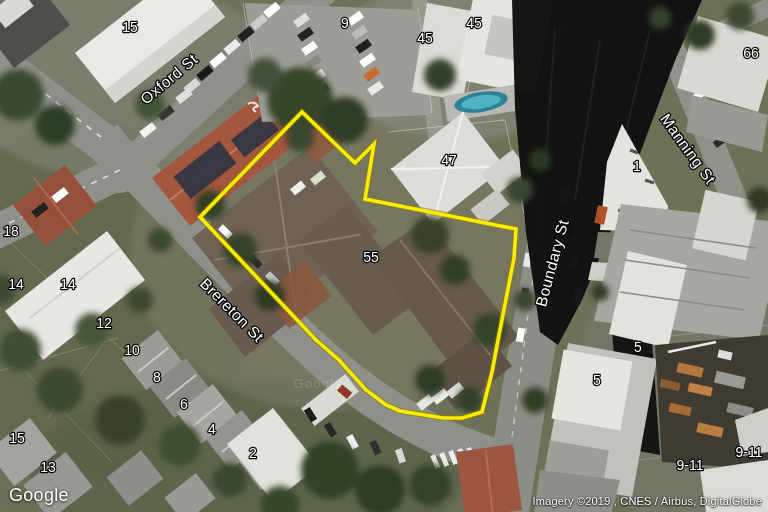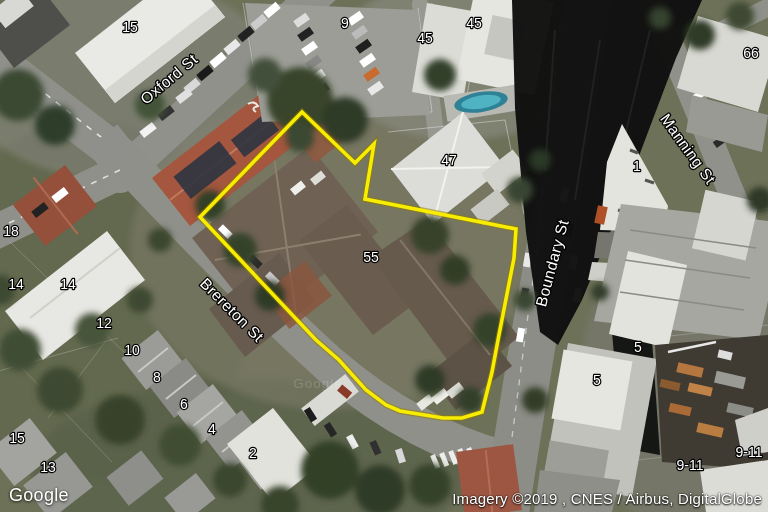--- a/index.html
+++ b/index.html
@@ -10,21 +10,21 @@
              stroke:#000;stroke-width:2.4px;paint-order:stroke;stroke-linejoin:round;
              text-anchor:middle;}
   .street-label{font-family:"Liberation Sans",sans-serif;font-size:15.5px;fill:#fff;
              stroke:#000;stroke-width:2.6px;paint-order:stroke;stroke-linejoin:round;
              text-anchor:middle;letter-spacing:.4px;}
   .watermark{font-family:"Liberation Sans",sans-serif;font-size:13.5px;
              fill:rgba(255,255,255,.16);letter-spacing:1px;text-anchor:middle;}
   .google-logo{position:absolute;left:9px;bottom:6px;color:#fff;font-size:18px;
              font-weight:500;letter-spacing:.3px;
              text-shadow:0 1px 3px rgba(0,0,0,.7),0 0 2px rgba(0,0,0,.5);}
-  .attribution{position:absolute;right:6px;bottom:5px;color:#fff;font-size:15px;
+  .attribution{position:absolute;right:6px;bottom:5px;color:#fff;font-size:11px;
              letter-spacing:.2px;
              text-shadow:0 0 2px #000,0 1px 2px rgba(0,0,0,.9);}
 </style>
 </head>
 <body>
 
 <div class="stage">
 <svg viewBox="0 0 768 512" width="768" height="512">
   <defs>
     <filter id="soft" x="-40%" y="-40%" width="180%" height="180%">

